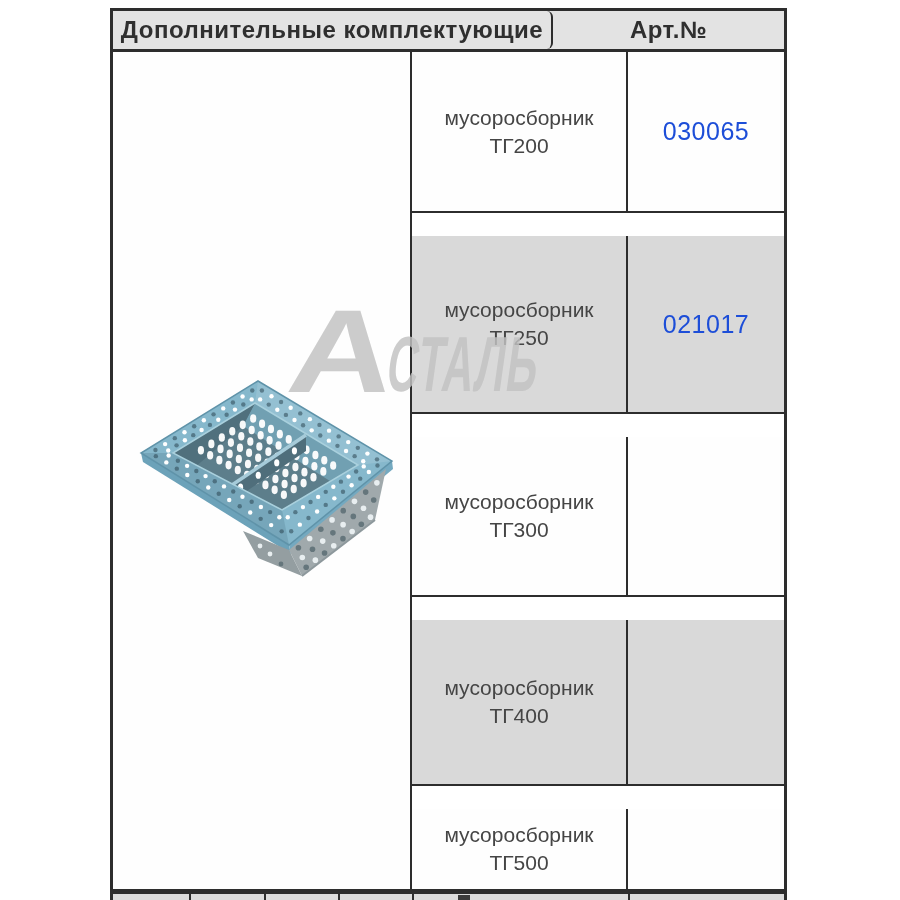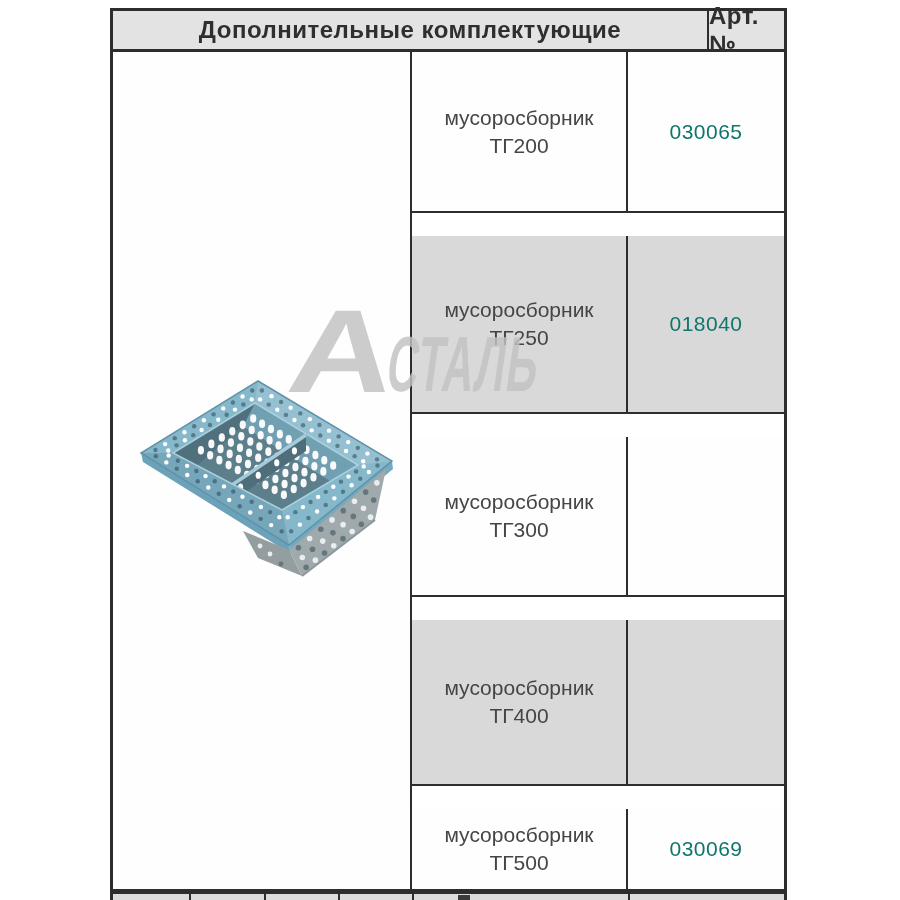--- a/index.html
+++ b/index.html
@@ -5,38 +5,38 @@
   html,body{margin:0;padding:0;background:#ffffff;width:900px;height:900px;overflow:hidden;
     font-family:"Liberation Sans",sans-serif;}
   .page{position:relative;width:900px;height:900px;background:#fff;}
 
   
   .tbl{position:absolute;left:110px;top:8px;width:677px;box-sizing:border-box;
        border:3px solid #2d2d2d;background:#fff;}
   .thead{display:flex;height:38px;border-bottom:3px solid #2d2d2d;background:#e3e3e3;}
   .th{display:flex;align-items:center;justify-content:center;
       font-weight:bold;font-size:24px;color:#2f2f2f;letter-spacing:.5px;box-sizing:border-box;}
-  .th1{width:596px;border-right:2px solid #2d2d2d;}
+  .th1{width:440px;border-right:2px solid #2d2d2d;border-radius:6px;}
   .th2{flex:1;}
   .tbody{display:flex;height:837px;}
   .img-cell{width:299px;border-right:2px solid #2d2d2d;box-sizing:border-box;
             position:relative;background:#fefefe;}
   .rows{flex:1;display:flex;flex-direction:column;gap:23px;}
   .row{display:flex;border-bottom:2px solid #2d2d2d;box-sizing:border-box;background:#fefefe;}
   .row:nth-child(even){background:#d9d9d9;}
   .row:nth-child(1){height:161px;}
   .row:nth-child(2){height:178px;}
   .row:nth-child(3){height:160px;}
   .row:nth-child(4){height:166px;}
   .row:nth-child(5){flex:1;border-bottom:none;}
   .nm{width:216px;border-right:2px solid #2d2d2d;box-sizing:border-box;
       display:flex;flex-direction:column;align-items:center;justify-content:center;
       font-size:21px;color:#454545;line-height:28px;text-align:center;}
   .art{flex:1;display:flex;align-items:center;justify-content:center;
-       font-size:21px;color:#0f766e;letter-spacing:.5px;}
+       font-size:25px;color:#1d4ed8;letter-spacing:.5px;}
 
   
   .strip{position:absolute;left:110px;top:892px;width:677px;height:8px;box-sizing:border-box;
          background:#dcdcdc;border:3px solid #2d2d2d;border-bottom:none;border-top-width:2px;
          display:flex;}
   .sc{box-sizing:border-box;border-right:2px solid #2d2d2d;height:100%;}
   .sc1{width:78px;} .sc2{width:75px;} .sc3{width:74px;} .sc4{width:74px;}
   .sc5{width:216px;position:relative;} .sc6{flex:1;border-right:none;}
   .glyph{position:absolute;left:44px;top:1px;width:12px;height:5px;background:#3b3b3b;}
 
@@ -279,40 +279,39 @@
             <span>мусоросборник</span>
             <span>ТГ200</span>
           </div>
           <div class="art">030065</div>
         </div>
         <div class="row">
           <div class="nm">
             <span>мусоросборник</span>
             <span>ТГ250</span>
           </div>
-          <div class="art">018040</div>
+          <div class="art">021017</div>
         </div>
         <div class="row">
           <div class="nm">
             <span>мусоросборник</span>
             <span>ТГ300</span>
           </div>
         </div>
         <div class="row">
           <div class="nm">
             <span>мусоросборник</span>
             <span>ТГ400</span>
           </div>
         </div>
         <div class="row">
           <div class="nm">
             <span>мусоросборник</span>
             <span>ТГ500</span>
           </div>
-          <div class="art">030069</div>
         </div>
       </div>
     </div>
   </div>
 
   <div class="strip">
     <div class="sc sc1"></div>
     <div class="sc sc2"></div>
     <div class="sc sc3"></div>
     <div class="sc sc4"></div>

